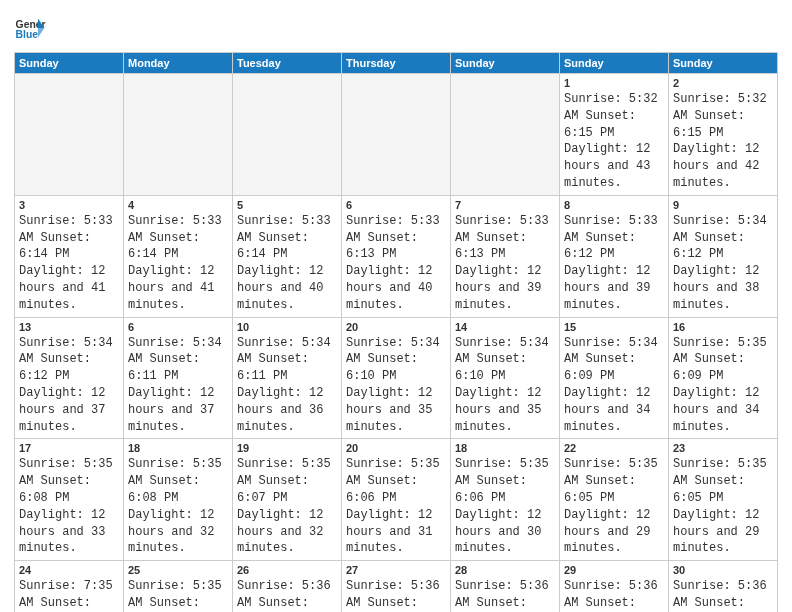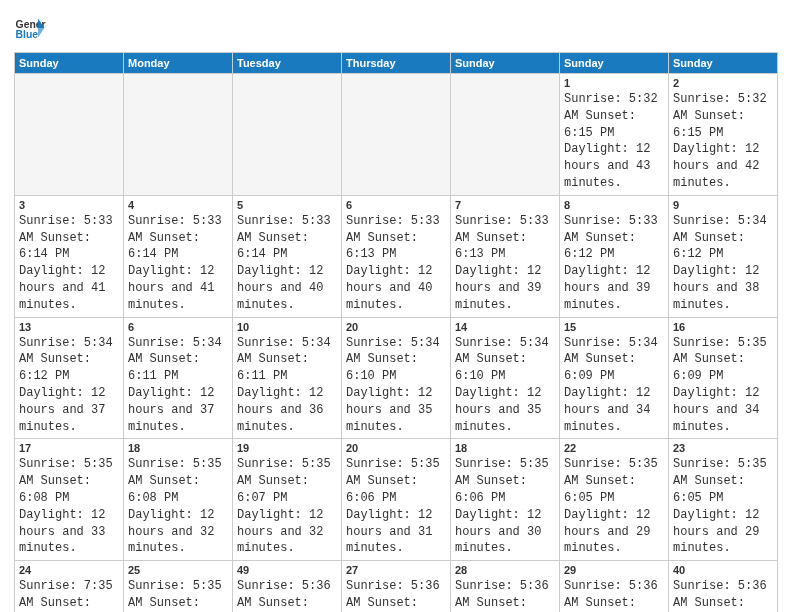--- a/index.html
+++ b/index.html
@@ -302,21 +302,21 @@
 and 28 minutes.</div>
           </td>
           <td>
             <span class="day-num">25</span>
             <div class="day-info">Sunrise: 5:35 AM
 Sunset: 6:03 PM
 Daylight: 12 hours
 and 27 minutes.</div>
           </td>
           <td>
-            <span class="day-num">49</span>
+            <span class="day-num">26</span>
             <div class="day-info">Sunrise: 5:36 AM
 Sunset: 6:03 PM
 Daylight: 12 hours
 and 27 minutes.</div>
           </td>
           <td>
             <span class="day-num">27</span>
             <div class="day-info">Sunrise: 5:36 AM
 Sunset: 6:02 PM
 Daylight: 12 hours
@@ -330,21 +330,21 @@
 and 25 minutes.</div>
           </td>
           <td>
             <span class="day-num">29</span>
             <div class="day-info">Sunrise: 5:36 AM
 Sunset: 6:01 PM
 Daylight: 12 hours
 and 25 minutes.</div>
           </td>
           <td>
-            <span class="day-num">40</span>
+            <span class="day-num">30</span>
             <div class="day-info">Sunrise: 5:36 AM
 Sunset: 6:00 PM
 Daylight: 12 hours
 and 24 minutes.</div>
           </td>
         </tr>
       </tbody>
   </table>
 </div>
 

